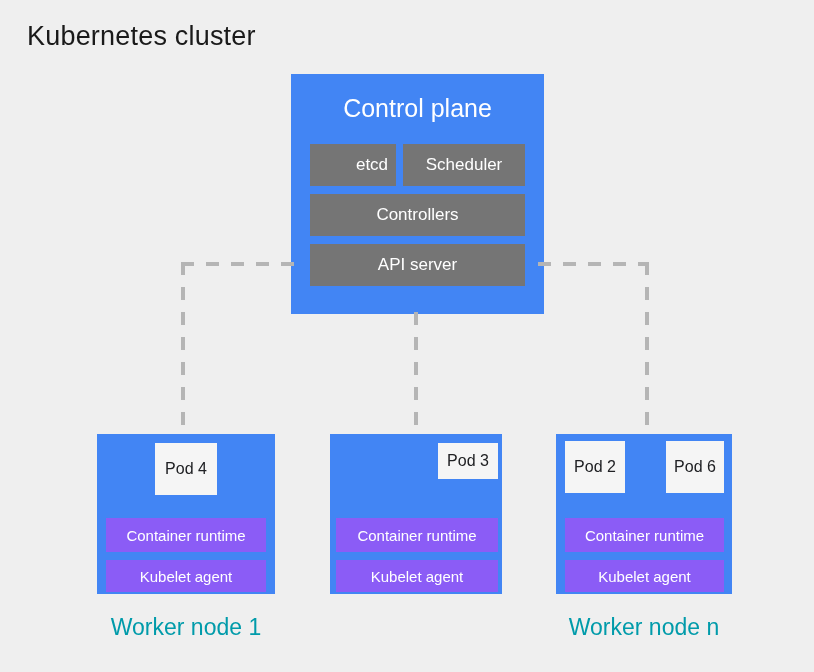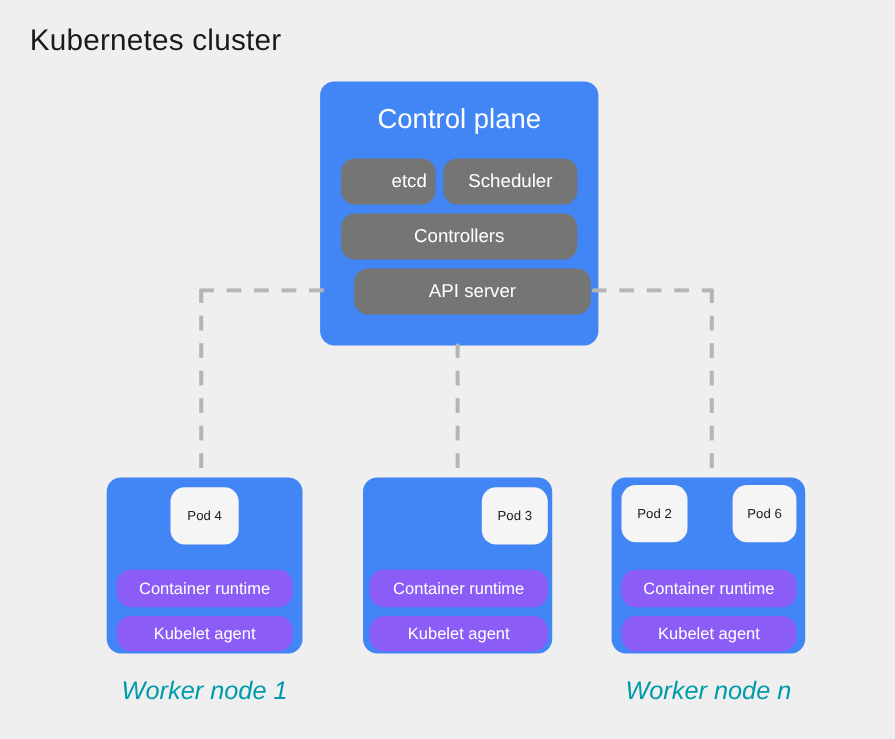--- a/index.html
+++ b/index.html
@@ -1,15 +1,15 @@
 <!DOCTYPE html>
 <html><head>
 <meta charset="utf-8">
 <style>
-  * { box-sizing: border-box; margin: 0; padding: 0; border-radius: 13px; }
+  * { box-sizing: border-box; margin: 0; padding: 0; }
 
   html, body {
     width: 814px;
     height: 672px;
     background: #EFEFEF;
     font-family: "Liberation Sans", sans-serif;
     overflow: hidden;
   }
 
   #canvas {
@@ -56,21 +56,21 @@
     color: #FFFFFF;
     display: flex;
     align-items: center;
     justify-content: center;
     font-size: 17px;
     white-space: nowrap;
   }
   #cp-etcd      { left: 19px;  top: 70px;  width: 86px;  height: 42px; padding-left: 38px; }
   #cp-scheduler { left: 112px; top: 70px;  width: 122px; height: 42px; }
   #cp-controllers { left: 19px; top: 120px; width: 215px; height: 42px; }
-  #cp-apiserver   { left: 19px; top: 170px; width: 215px; height: 42px; margin-left: 12px; }
+  #cp-apiserver   { left: 19px; top: 170px; width: 215px; height: 42px; }
 
   
   .conn-h {
     position: absolute;
     height: 4px;
     background-image: linear-gradient(to right, #B5B5B5 0 13px, transparent 13px 25px);
     background-size: 25px 4px;
     background-repeat: repeat-x;
   }
   .conn-v {
@@ -103,21 +103,21 @@
   #node-2 { left: 330px; width: 172px; }
   #node-n { left: 556px; width: 176px; }
 
   .pod {
     position: absolute;
     background: #F5F5F5;
     color: #202124;
     display: flex;
     align-items: center;
     justify-content: center;
-    font-size: 12px;
+    font-size: 16px;
     white-space: nowrap;
   }
 
   .node-bar {
     position: absolute;
     background: #8b5cf6;
     color: #FFFFFF;
     display: flex;
     align-items: center;
     justify-content: center;
@@ -125,21 +125,20 @@
     white-space: nowrap;
   }
 
   .node-label {
     position: absolute;
     top: 614px;
     font-size: 23px;
     color: #009BAA;
     text-align: center;
     white-space: nowrap;
-    font-style: italic;
   }
   #node-label-1 { left: 97px;  width: 178px; }
   #node-label-2 { left: 330px; width: 172px; }
   #node-label-n { left: 556px; width: 176px; }
 </style>
 </head>
 <body>
 
 <div id="canvas">
 
@@ -164,21 +163,21 @@
   <div class="conn-v" id="conn-right-v"></div>
 
   <div class="node" id="node-1">
     <div class="pod" style="left:58px; top:9px; width:62px; height:52px;">Pod 4</div>
     <div class="node-bar" style="left:9px; top:84px; width:160px; height:34px;">Container runtime</div>
     <div class="node-bar" style="left:9px; top:126px; width:160px; height:32px;">Kubelet agent</div>
   </div>
   <div class="node-label" id="node-label-1">Worker node 1</div>
 
   <div class="node" id="node-2">
-    <div class="pod" style="left:108px; top:9px; width:60px; height:52px;">Pod 3</div>
+    <div class="pod" style="left:108px; top:9px; width:60px; height:36px;">Pod 3</div>
     <div class="node-bar" style="left:6px; top:84px; width:162px; height:34px;">Container runtime</div>
     <div class="node-bar" style="left:6px; top:126px; width:162px; height:32px;">Kubelet agent</div>
   </div>
 
   <div class="node" id="node-n">
     <div class="pod" style="left:9px; top:7px; width:60px; height:52px;">Pod 2</div>
     <div class="pod" style="left:110px; top:7px; width:58px; height:52px;">Pod 6</div>
     <div class="node-bar" style="left:9px; top:84px; width:159px; height:34px;">Container runtime</div>
     <div class="node-bar" style="left:9px; top:126px; width:159px; height:32px;">Kubelet agent</div>
   </div>

